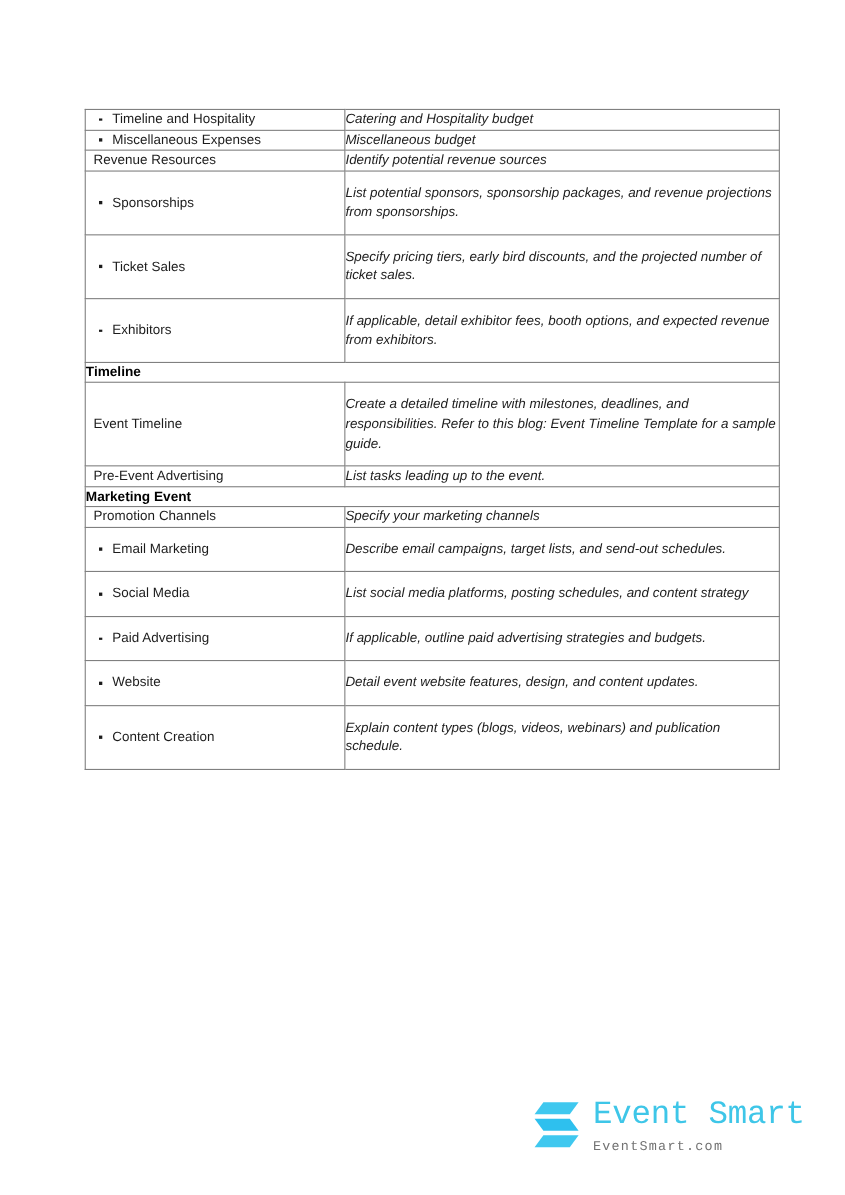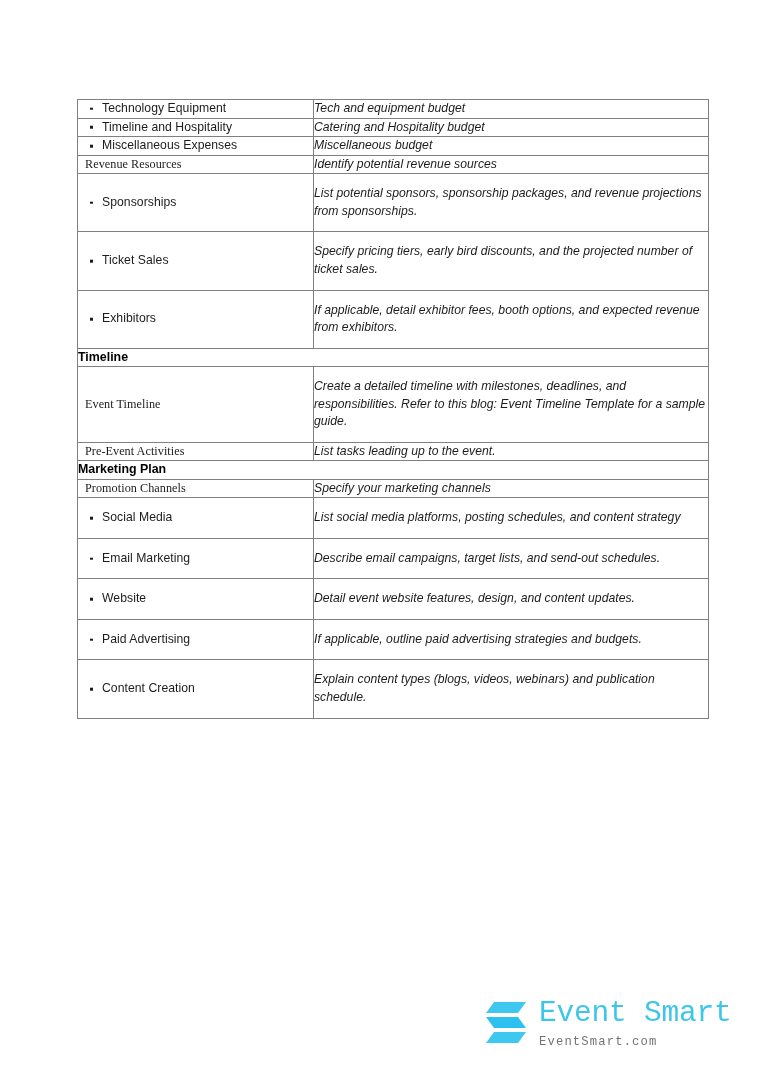--- a/index.html
+++ b/index.html
@@ -46,21 +46,20 @@
   
   .cell-label {
     padding: 9px 8px 9px 6px;
     font-size: 12.2px;
     line-height: 1.42;
     color: #1c1c1c;
     letter-spacing: 0.05px;
   }
   .cell-label.plain {
     padding-left: 7px;
-    font-family: Liberation Serif, serif;
   }
   .cell-label.bulleted {
     padding-left: 24px;
     position: relative;
   }
   .bullet-dot {
     position: absolute;
     left: 12px;
     top: 50%;
     width: 2.6px;
@@ -136,24 +135,20 @@
 
 <div class="page">
 
   <table class="doc-table">
     <colgroup>
       <col class="col-left">
       <col class="col-right">
     </colgroup>
     <tbody>
         <tr>
-          <td class="cell-label bulleted"><span class="bullet-dot"></span><span>Technology Equipment</span></td>
-          <td class="cell-desc"><span>Tech and equipment budget</span></td>
-        </tr>
-        <tr>
           <td class="cell-label bulleted"><span class="bullet-dot"></span><span>Timeline and Hospitality</span></td>
           <td class="cell-desc"><span>Catering and Hospitality budget</span></td>
         </tr>
         <tr>
           <td class="cell-label bulleted"><span class="bullet-dot"></span><span>Miscellaneous Expenses</span></td>
           <td class="cell-desc"><span>Miscellaneous budget</span></td>
         </tr>
         <tr>
           <td class="cell-label plain"><span>Revenue Resources</span></td>
           <td class="cell-desc"><span>Identify potential revenue sources</span></td>
@@ -171,45 +166,45 @@
           <td class="cell-desc"><span>If applicable, detail exhibitor fees, booth options, and expected revenue from exhibitors.</span></td>
         </tr>
         <tr>
           <td class="cell-section" colspan="2">Timeline</td>
         </tr>
         <tr class="row-tall">
           <td class="cell-label plain"><span>Event Timeline</span></td>
           <td class="cell-desc"><span>Create a detailed timeline with milestones, deadlines, and responsibilities. Refer to this blog: Event Timeline Template for a sample guide.</span></td>
         </tr>
         <tr>
-          <td class="cell-label plain"><span>Pre-Event Activities</span></td>
+          <td class="cell-label plain"><span>Pre-Event Advertising</span></td>
           <td class="cell-desc"><span>List tasks leading up to the event.</span></td>
         </tr>
         <tr>
-          <td class="cell-section" colspan="2">Marketing Plan</td>
+          <td class="cell-section" colspan="2">Marketing Event</td>
         </tr>
         <tr>
           <td class="cell-label plain"><span>Promotion Channels</span></td>
           <td class="cell-desc"><span>Specify your marketing channels</span></td>
         </tr>
         <tr class="row-tall">
+          <td class="cell-label bulleted"><span class="bullet-dot"></span><span>Email Marketing</span></td>
+          <td class="cell-desc"><span>Describe email campaigns, target lists, and send-out schedules.</span></td>
+        </tr>
+        <tr class="row-tall">
           <td class="cell-label bulleted"><span class="bullet-dot"></span><span>Social Media</span></td>
           <td class="cell-desc"><span>List social media platforms, posting schedules, and content strategy</span></td>
         </tr>
         <tr class="row-tall">
-          <td class="cell-label bulleted"><span class="bullet-dot"></span><span>Email Marketing</span></td>
-          <td class="cell-desc"><span>Describe email campaigns, target lists, and send-out schedules.</span></td>
+          <td class="cell-label bulleted"><span class="bullet-dot"></span><span>Paid Advertising</span></td>
+          <td class="cell-desc"><span>If applicable, outline paid advertising strategies and budgets.</span></td>
         </tr>
         <tr class="row-tall">
           <td class="cell-label bulleted"><span class="bullet-dot"></span><span>Website</span></td>
           <td class="cell-desc"><span>Detail event website features, design, and content updates.</span></td>
-        </tr>
-        <tr class="row-tall">
-          <td class="cell-label bulleted"><span class="bullet-dot"></span><span>Paid Advertising</span></td>
-          <td class="cell-desc"><span>If applicable, outline paid advertising strategies and budgets.</span></td>
         </tr>
         <tr class="row-tall">
           <td class="cell-label bulleted"><span class="bullet-dot"></span><span>Content Creation</span></td>
           <td class="cell-desc"><span>Explain content types (blogs, videos, webinars) and publication schedule.</span></td>
         </tr>
       </tbody>
   </table>
 
   <div class="logo">
     <svg class="logo-mark" viewBox="0 0 44 46" aria-hidden="true">

